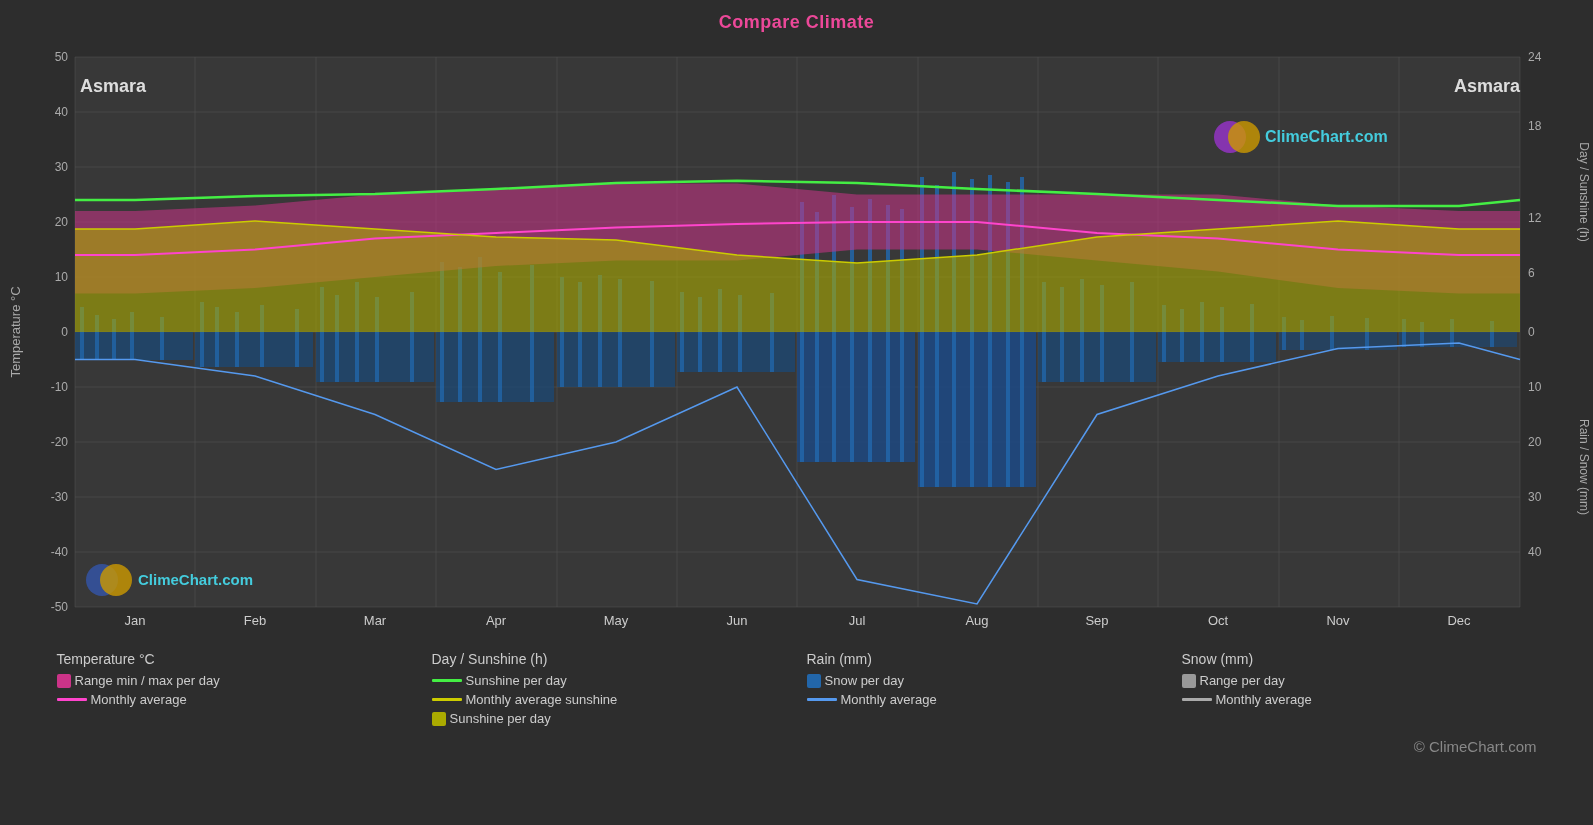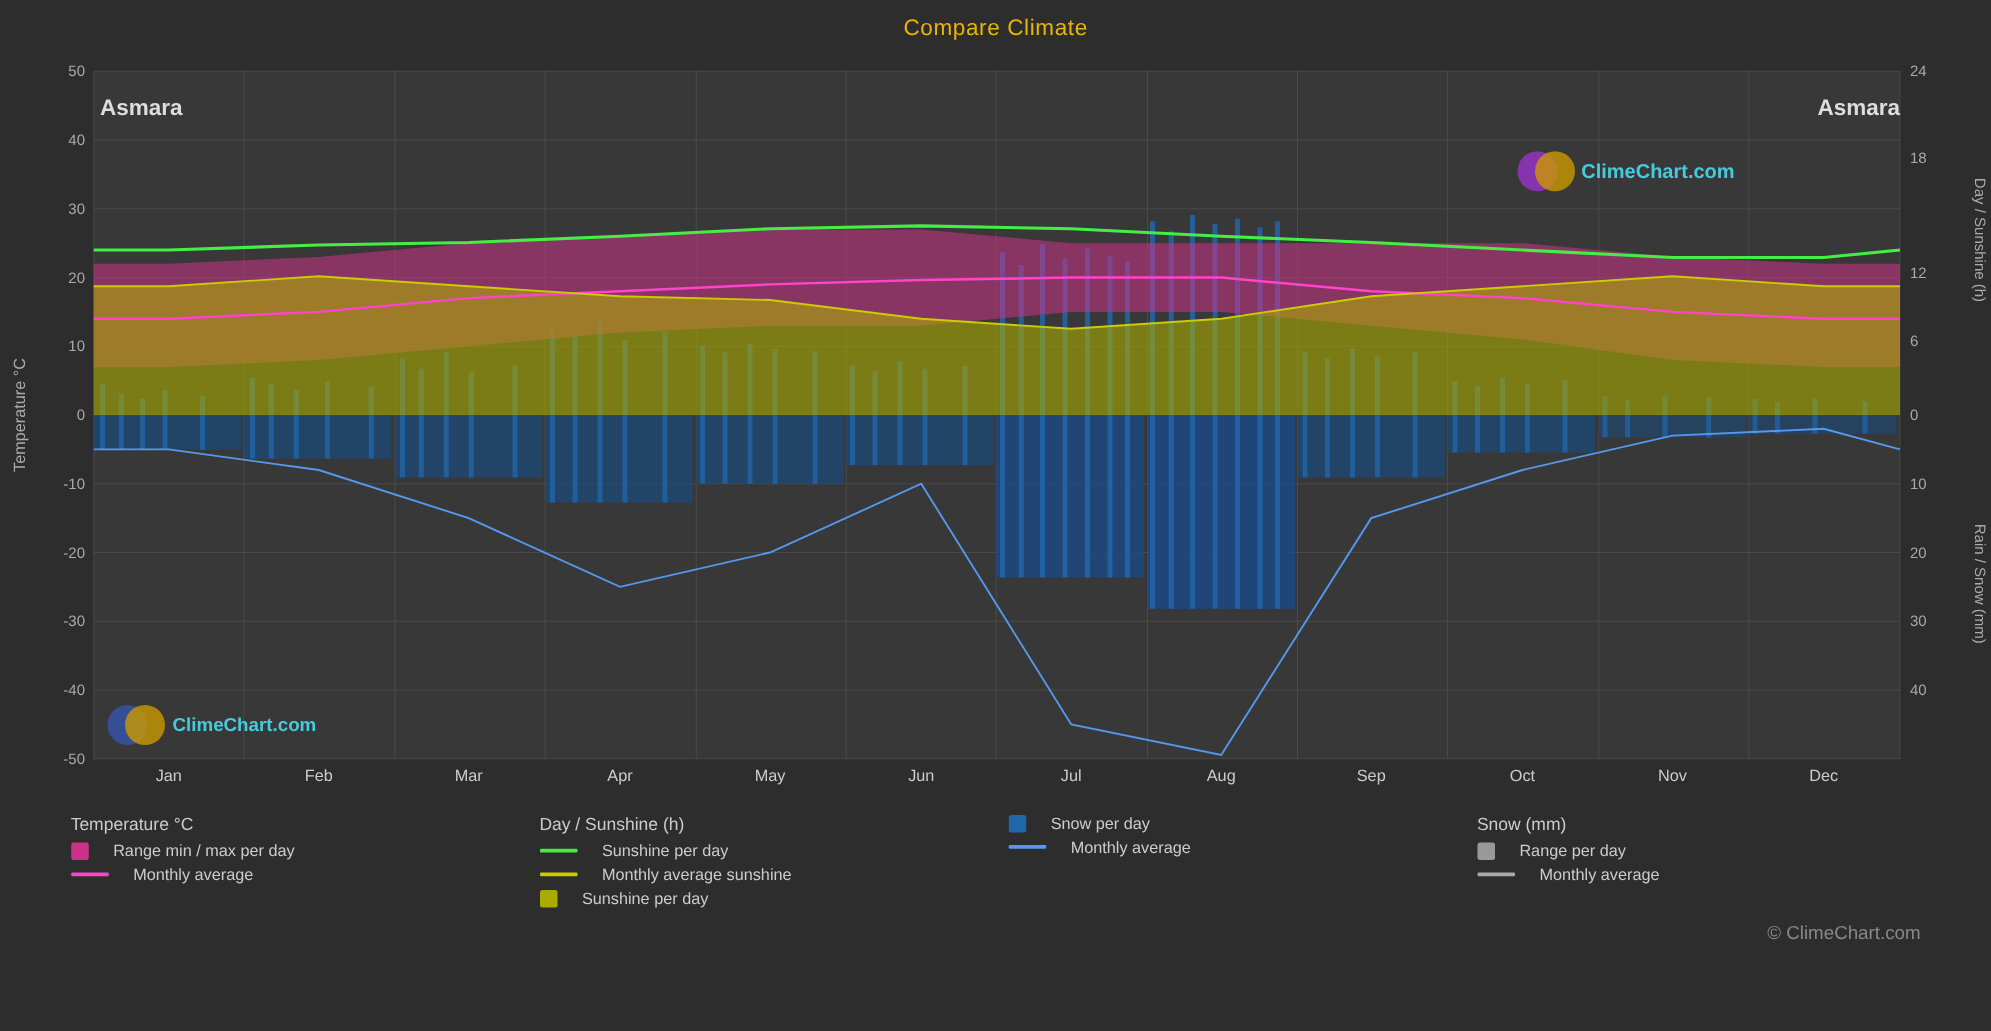--- a/index.html
+++ b/index.html
@@ -13,25 +13,26 @@
     }
     .page-container {
       width: 1593px;
       height: 825px;
       background: #2d2d2d;
       display: flex;
       flex-direction: column;
       align-items: center;
     }
     .chart-title {
-      color: #eab308;
+      color: #ec4899;
       font-size: 18px;
       margin-top: 12px;
       margin-bottom: 4px;
       letter-spacing: 0.5px;
+      font-weight: bold;
     }
     .chart-wrapper {
       position: relative;
       width: 1593px;
       display: flex;
       justify-content: flex-start;
       margin-top: 0;
     }
     .svg-chart {
       display: block;
@@ -47,21 +48,21 @@
     }
     .legend-section-title {
       font-size: 14px;
       color: #ccc;
       margin-bottom: 6px;
       font-weight: normal;
     }
     .legend-item {
       display: flex;
       align-items: center;
-      gap: 20px;
+      gap: 4px;
       font-size: 13px;
       color: #ccc;
       margin-bottom: 4px;
     }
     .legend-line {
       width: 30px;
       height: 3px;
       border-radius: 1px;
     }
     .legend-swatch {
@@ -303,20 +304,21 @@
         <div class="legend-line" style="background:#cccc00;"></div>
         <span>Monthly average sunshine</span>
       </div>
       <div class="legend-item">
         <div class="legend-swatch" style="background:#aaaa00;"></div>
         <span>Sunshine per day</span>
       </div>
     </div>
 
     <div class="legend-section">
+      <div class="legend-section-title">Rain (mm)</div>
       <div class="legend-item">
         <div class="legend-swatch" style="background:#2266aa;"></div>
         <span>Snow per day</span>
       </div>
       <div class="legend-item">
         <div class="legend-line" style="background:#5599ee;"></div>
         <span>Monthly average</span>
       </div>
     </div>
 

